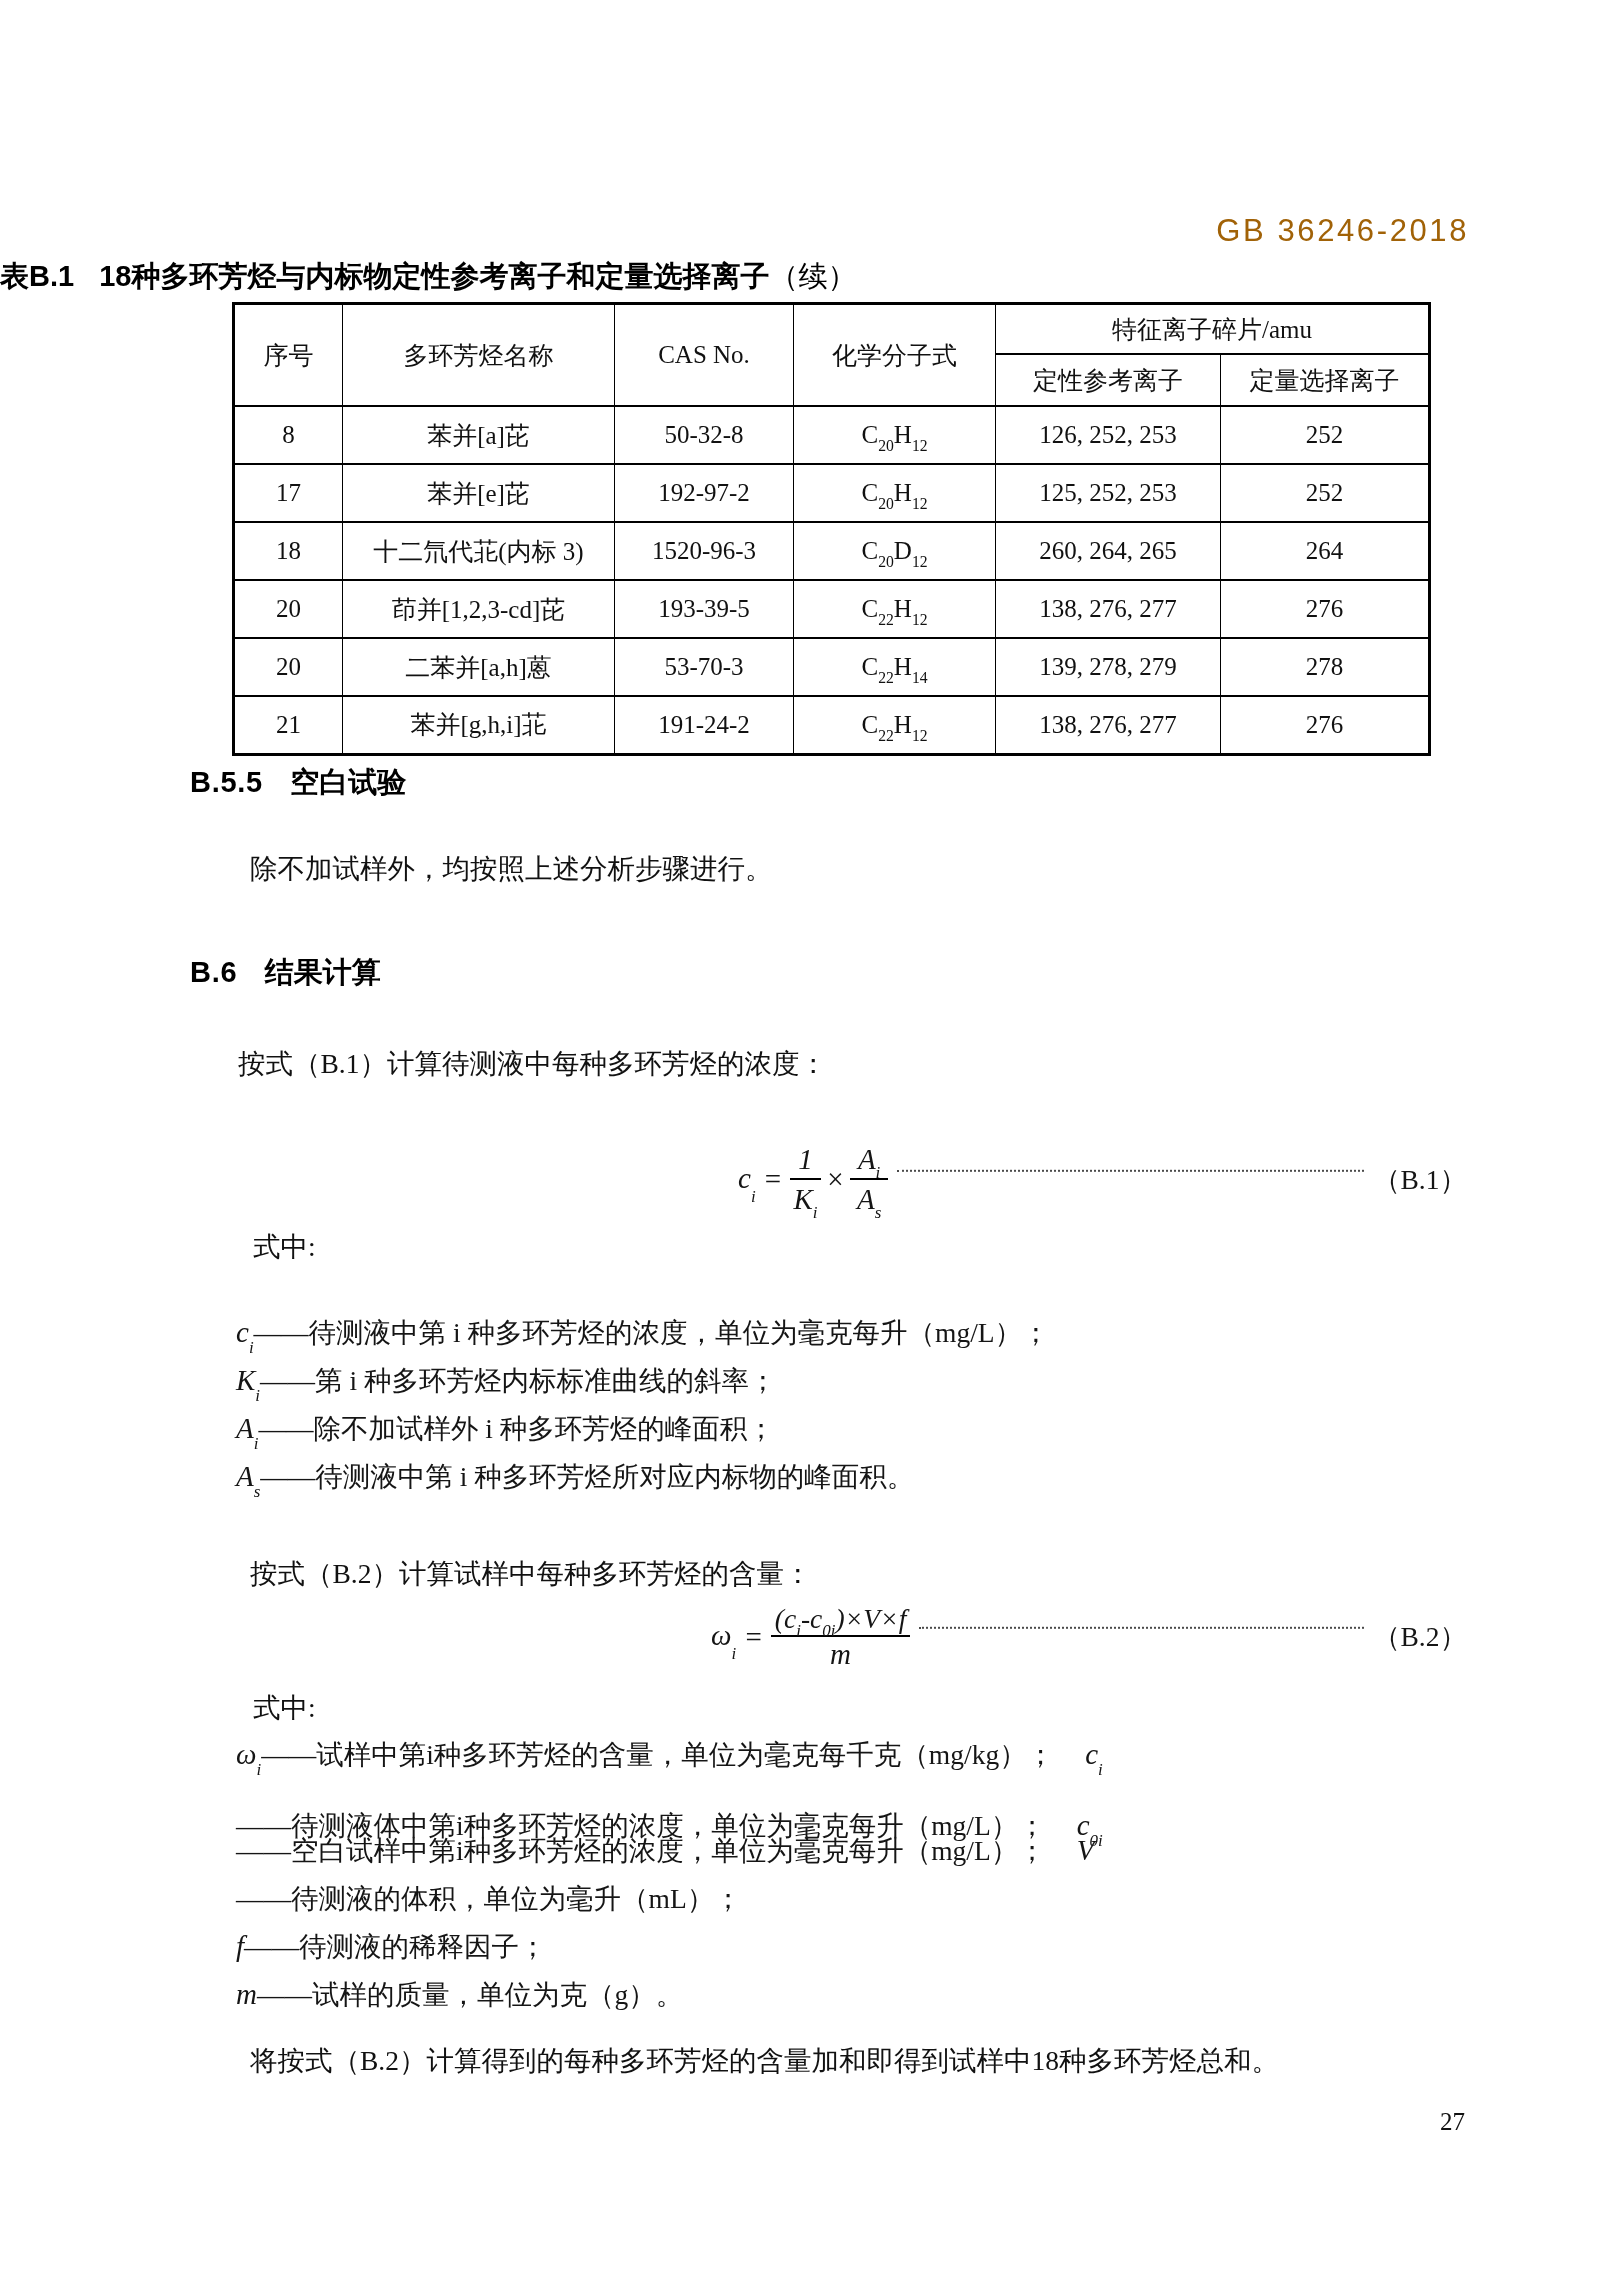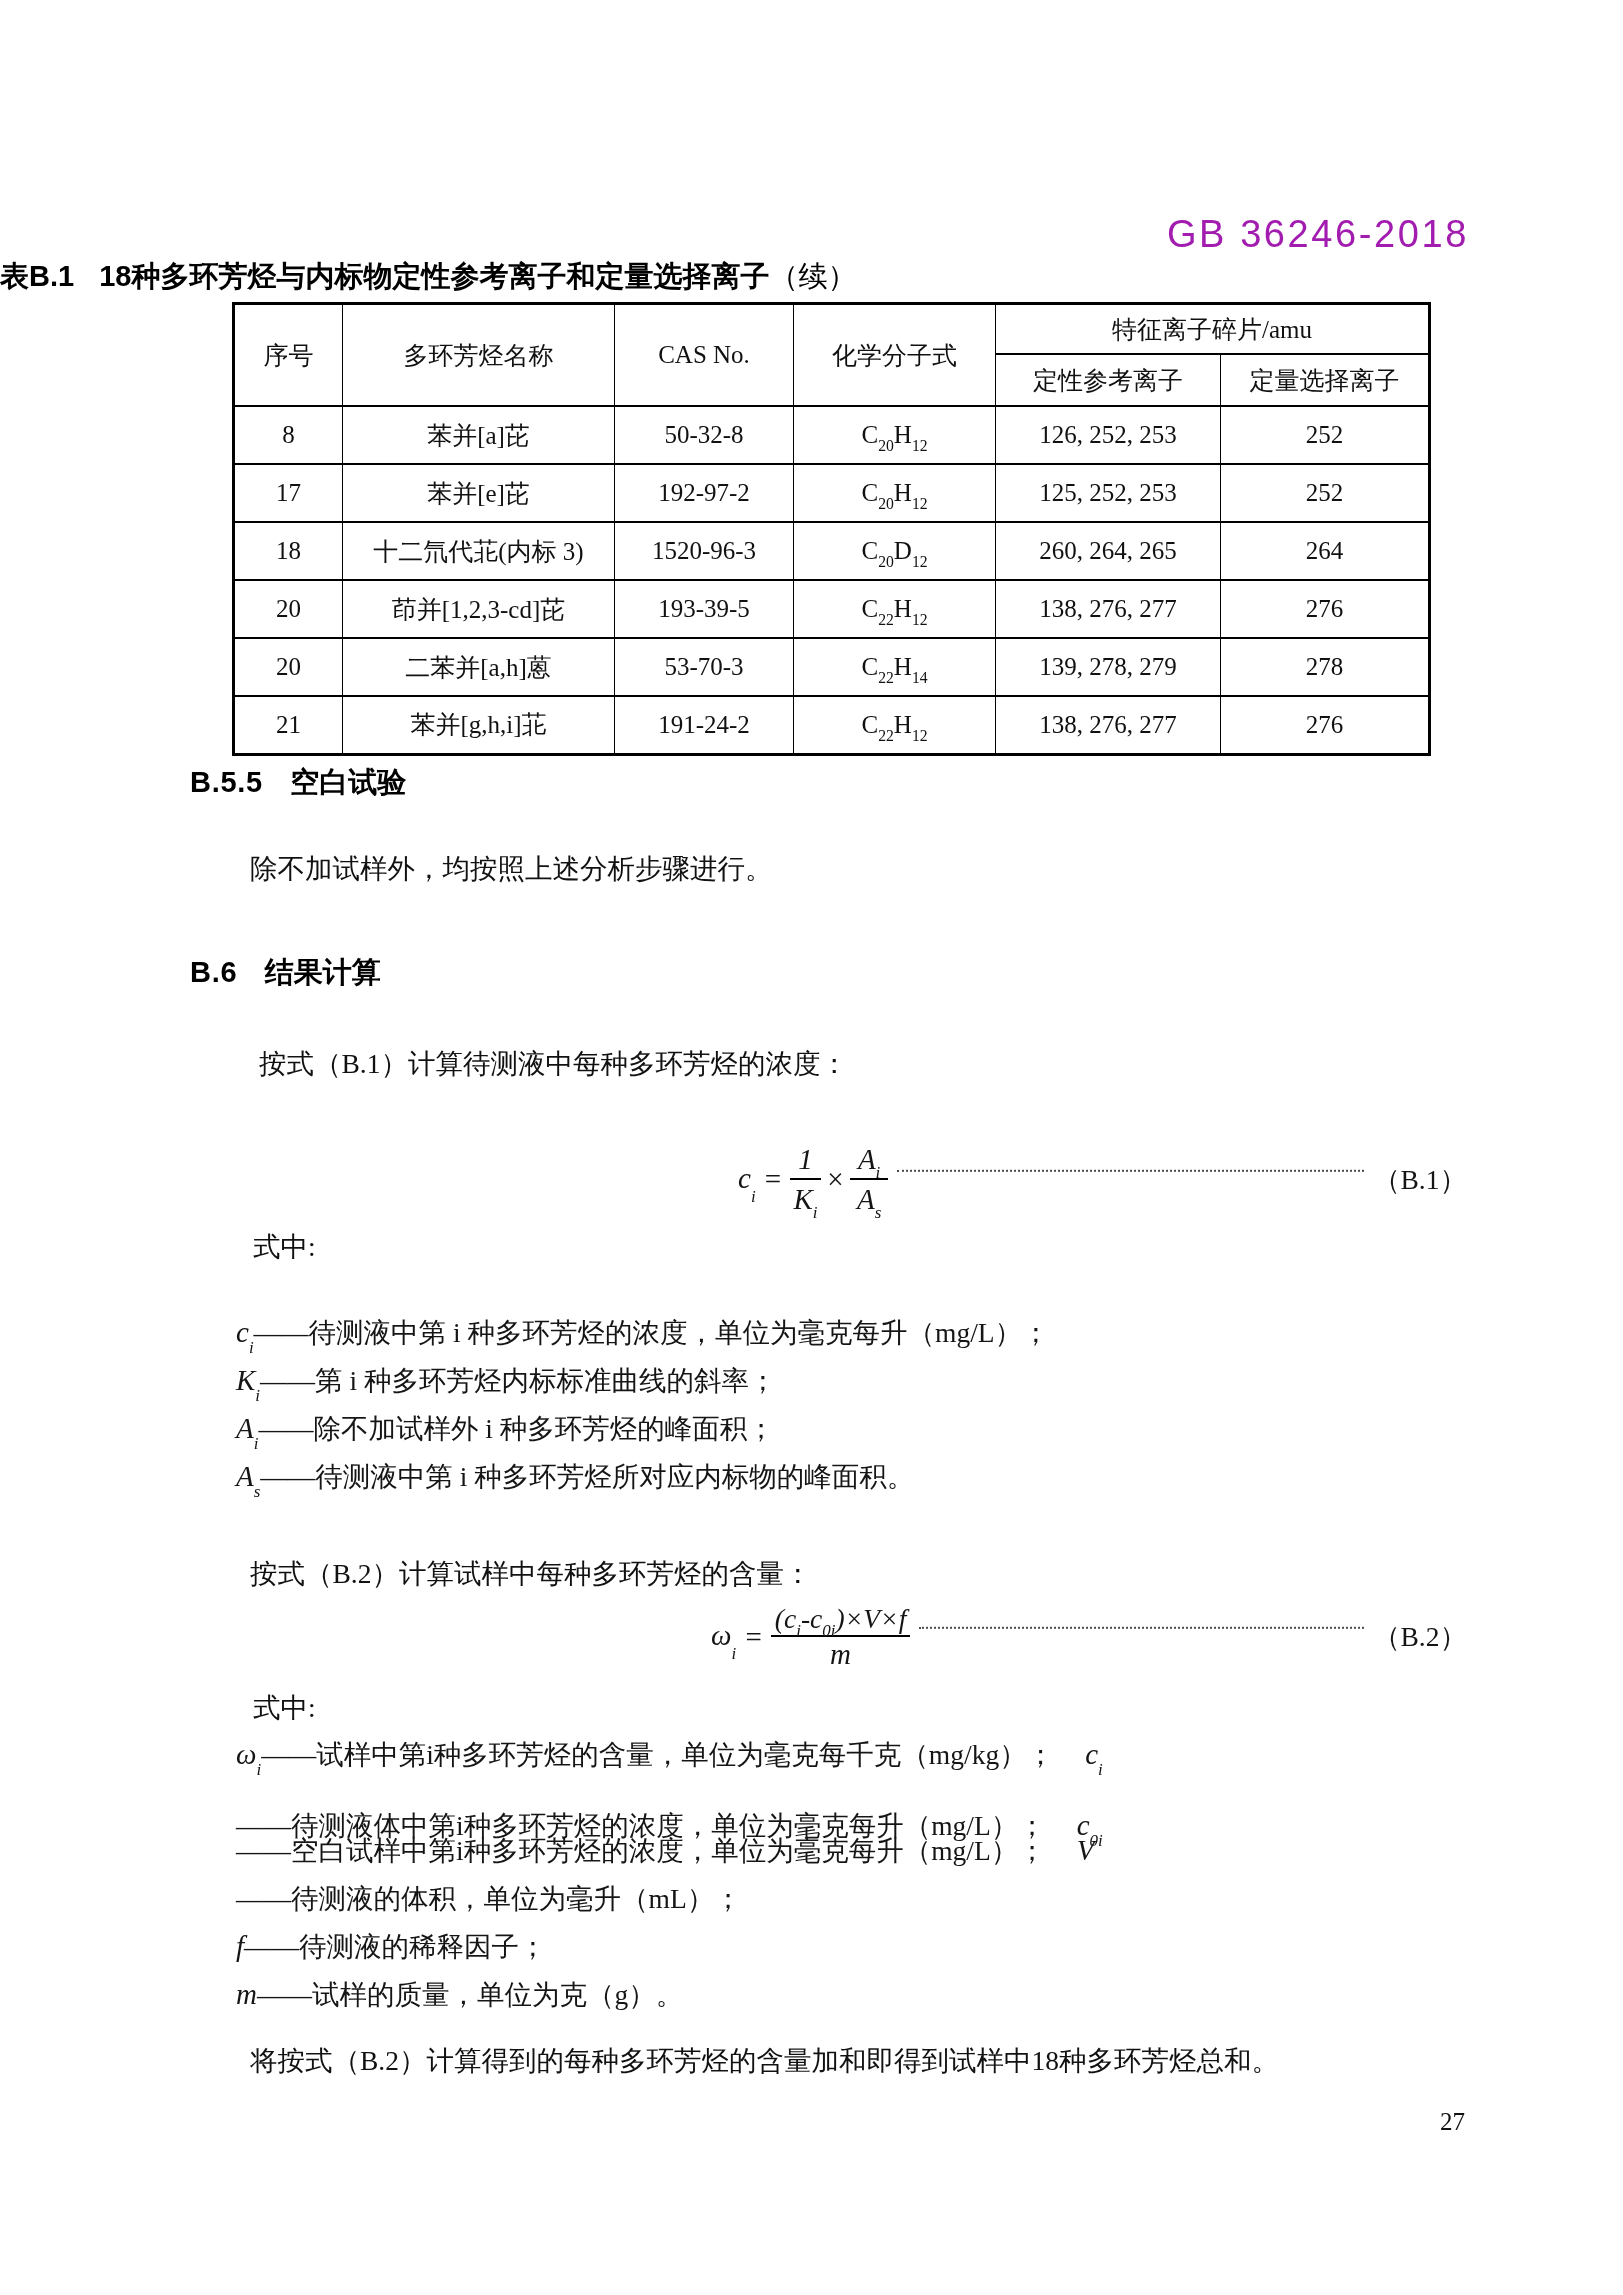--- a/index.html
+++ b/index.html
@@ -7,21 +7,21 @@
     position:relative; width:1623px; height:2295px; background:#ffffff;
     font-family:"Liberation Serif","DejaVu Serif",serif; color:#151515;
     overflow:hidden; margin:0 auto;
   }
   .abs { position:absolute; }
 
   
   .gb-number {
     top:213px; right:154px;
     font-family:"Liberation Sans","DejaVu Sans",sans-serif;
-    font-size:38px; letter-spacing:2.6px; font-weight:500; color:#a21caf;
+    font-size:31px; letter-spacing:2.6px; font-weight:500; color:#a16207;
   }
 
   
   .table-title {
     top:257px; left:0; width:100%; text-align:left;
     font-family:"Liberation Sans","DejaVu Sans",sans-serif;
     font-weight:bold; font-size:29px; color:#000;
   }
   .table-title .tt-label { margin-right:25px; }
   .table-title .tt-cont { font-weight:normal; font-family:"Liberation Serif","DejaVu Serif",serif; }
@@ -167,21 +167,21 @@
   </table>
 
   <div class="abs h-section" style="top:763px; left:190px;">
     <span class="h-num">B.5.5</span><span>空白试验</span>
   </div>
   <div class="abs body-text" style="top:851px; left:250px;">除不加试样外，均按照上述分析步骤进行。</div>
 
   <div class="abs h-section" style="top:953px; left:190px;">
     <span class="h-num">B.6</span><span>结果计算</span>
   </div>
-  <div class="abs body-text" style="top:1046px; left:259px;">按式（B.1）计算待测液中每种多环芳烃的浓度：</div>
+  <div class="abs body-text" style="top:1046px; left:238px;">按式（B.1）计算待测液中每种多环芳烃的浓度：</div>
 
   <div class="abs formula-row" style="top:1137px; left:738px; right:156px; height:85px;">
     <span class="fvar"><span>c</span><sub>i</sub></span>
     <span class="feq">=</span>
     <span class="frac">
       <span class="num"><span>1</span></span>
       <span class="den"><span>K</span><sub>i</sub></span>
     </span>
     <span class="fmul">×</span>
     <span class="frac">

